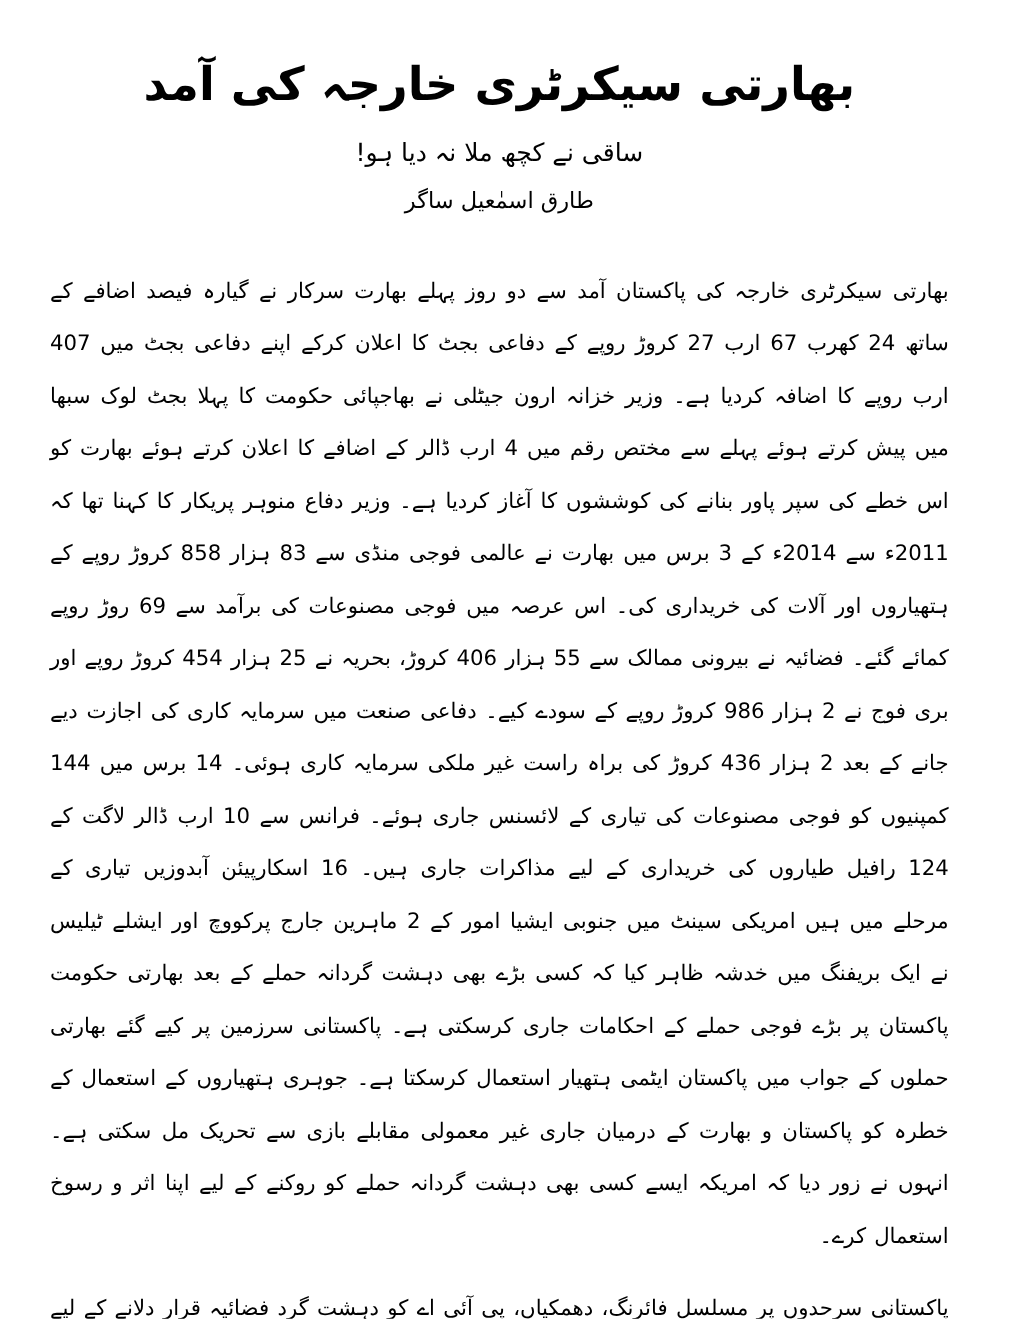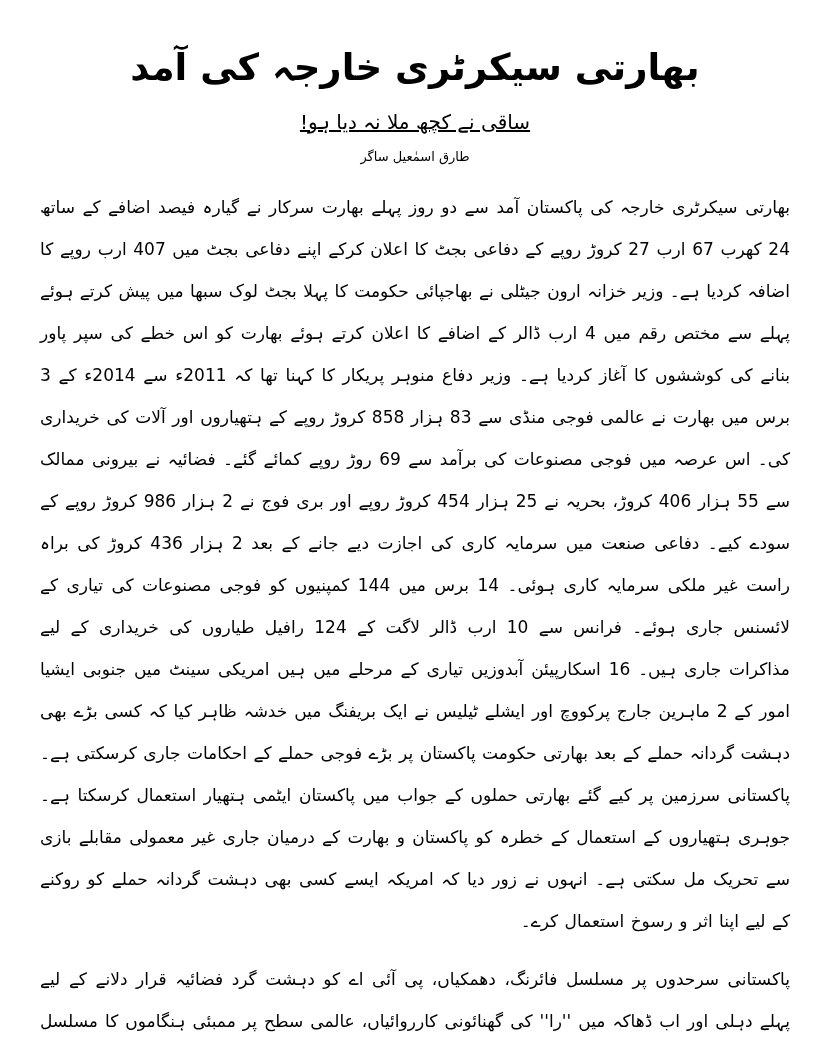--- a/index.html
+++ b/index.html
@@ -8,44 +8,43 @@
     width: 815px;
     height: 1055px;
     overflow: hidden;
     font-family: "DejaVu Sans", sans-serif;
     color: #000000;
   }
   .page {
     width: 815px;
     height: 1055px;
     background: #ffffff;
-    padding: 40px 9px 0 24px;
+    padding: 40px 40px 0 24px;
   }
   .header {
     text-align: center;
     direction: rtl;
   }
   .title {
     font-size: 37px;
     font-weight: 700;
     line-height: 1.5;
     margin-bottom: 12px;
     color: #000000;
   }
   .subtitle {
     font-size: 20px;
     line-height: 1.4;
     margin-bottom: 12px;
     color: #000000;
-    text-decoration: underline;
   }
   .author {
-    font-size: 13px;
+    font-size: 18px;
     line-height: 1.4;
-    margin-bottom: 20px;
+    margin-bottom: 39px;
     color: #000000;
   }
   .article {
     direction: rtl;
     font-size: 17px;
     line-height: 42px;
     text-align: justify;
     color: #000000;
   }
   .article p {

